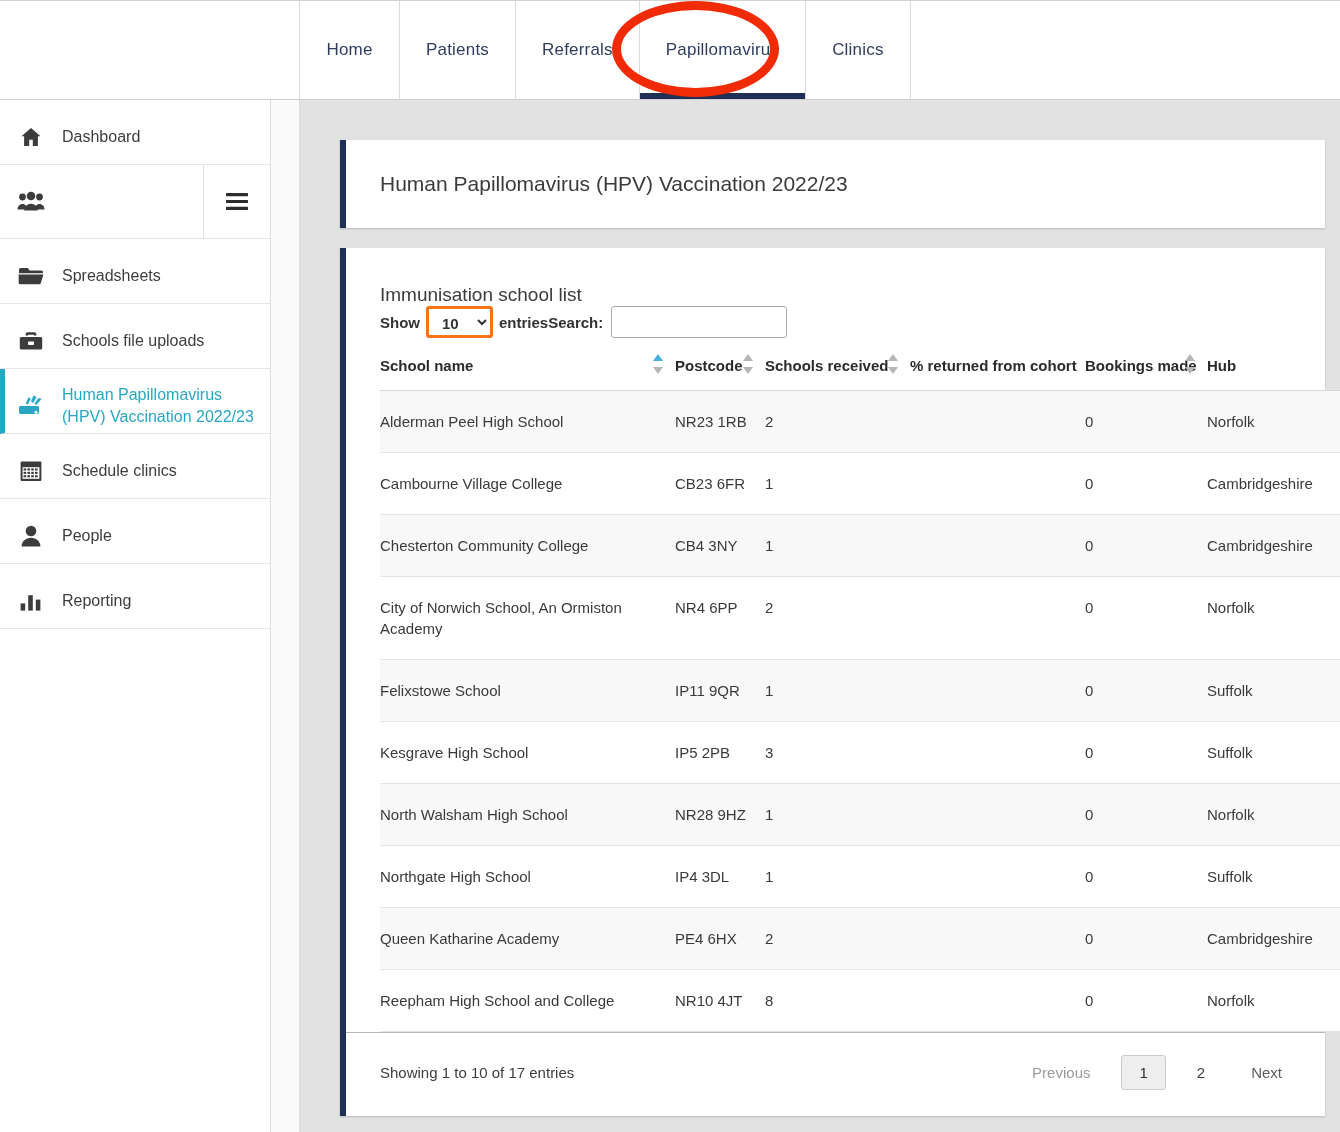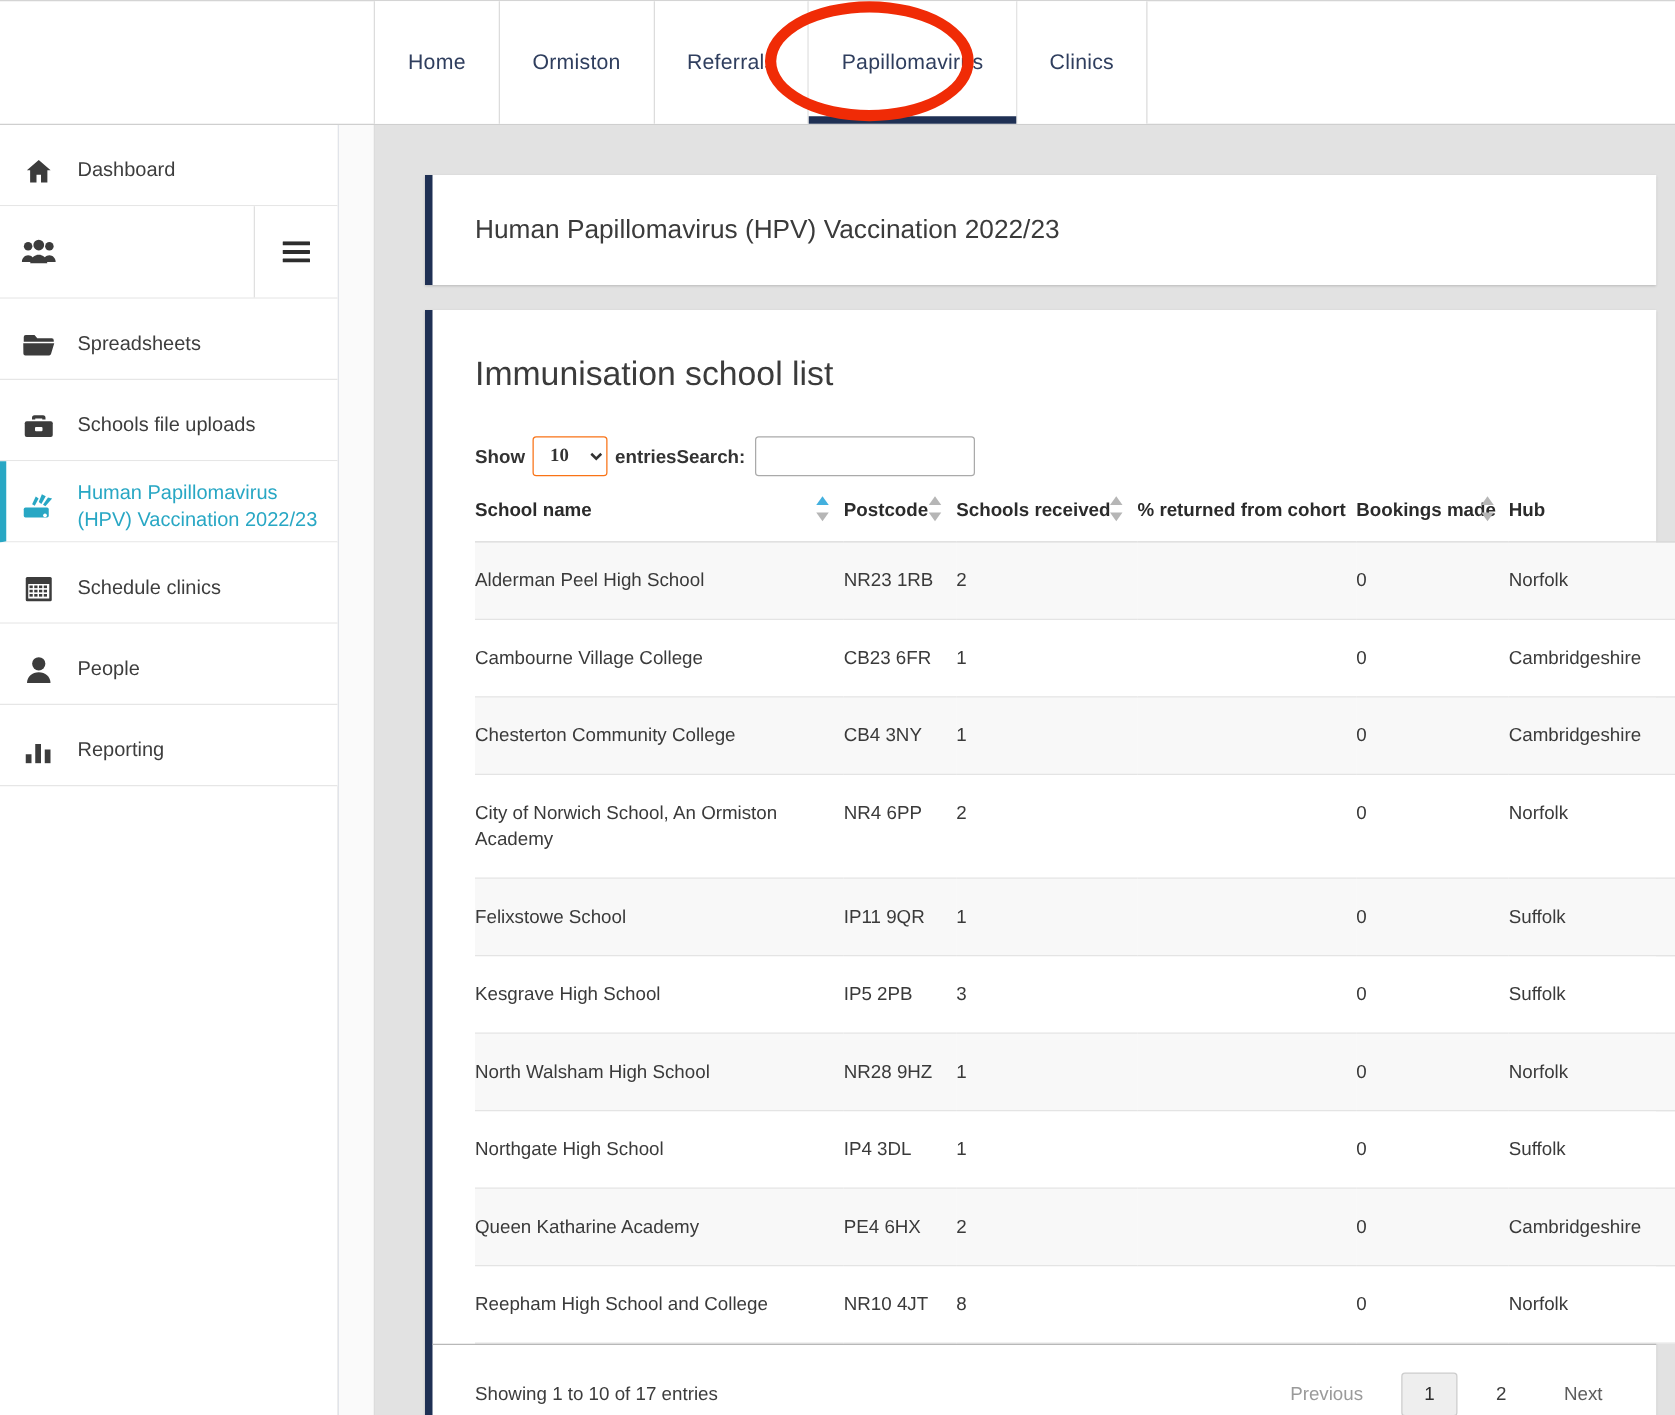--- a/index.html
+++ b/index.html
@@ -129,35 +129,35 @@
     height: 88px;
     display: flex; align-items: center;
     padding-left: 34px;
     margin-bottom: 20px;
   }
   #panel-title .title-text {
     font-size: 21px; color: #3b3b3b; font-weight: 400;
   }
   #panel-table { padding: 0 0 0 0; }
   #table-head-area { padding: 36px 28px 0 34px; }
-  #table-heading { font-size: 27px; color: #3b3b3b; margin-bottom: 34px; }
+  #table-heading { font-size: 19px; color: #3b3b3b; }
 
   #controls-row {
     display: flex; align-items: flex-start; justify-content: flex-start;
     margin-bottom: 18px;
   }
   .lengthbox { font-size: 15px; color: #333; font-weight: bold; display: flex; align-items: center; }
   .lengthbox select {
     margin: 0 6px;
-    font-family: Liberation Serif, serif;
+    font-family: Liberation Sans, sans-serif;
     font-size: 15px;
     font-weight: bold;
     color: #333;
     padding: 5px 6px 5px 9px;
-    border: 1px solid #f97316;
+    border: 3px solid #f97316;
     border-radius: 3px;
     background: #fff;
     height: 32px;
   }
   .searchbox { font-size: 15px; color: #333; font-weight: bold; display: flex; align-items: center; }
   .searchbox input {
     margin-left: 8px;
     width: 176px; height: 32px;
     border: 1px solid #aaaaaa;
     border-radius: 3px;
@@ -237,21 +237,21 @@
 
 <div id="root">
 
   <div id="topnav">
     <div id="nav-left-blank"></div>
     <div id="nav-tabs">
       <div class="nav-tab">
         <span>Home</span>
       </div>
       <div class="nav-tab">
-        <span>Ormiston</span>
+        <span>Patients</span>
       </div>
       <div class="nav-tab">
         <span>Referrals</span>
       </div>
       <div class="nav-tab active">
         <span>Papillomavirus</span>
       </div>
       <div class="nav-tab">
         <span>Clinics</span>
       </div>

